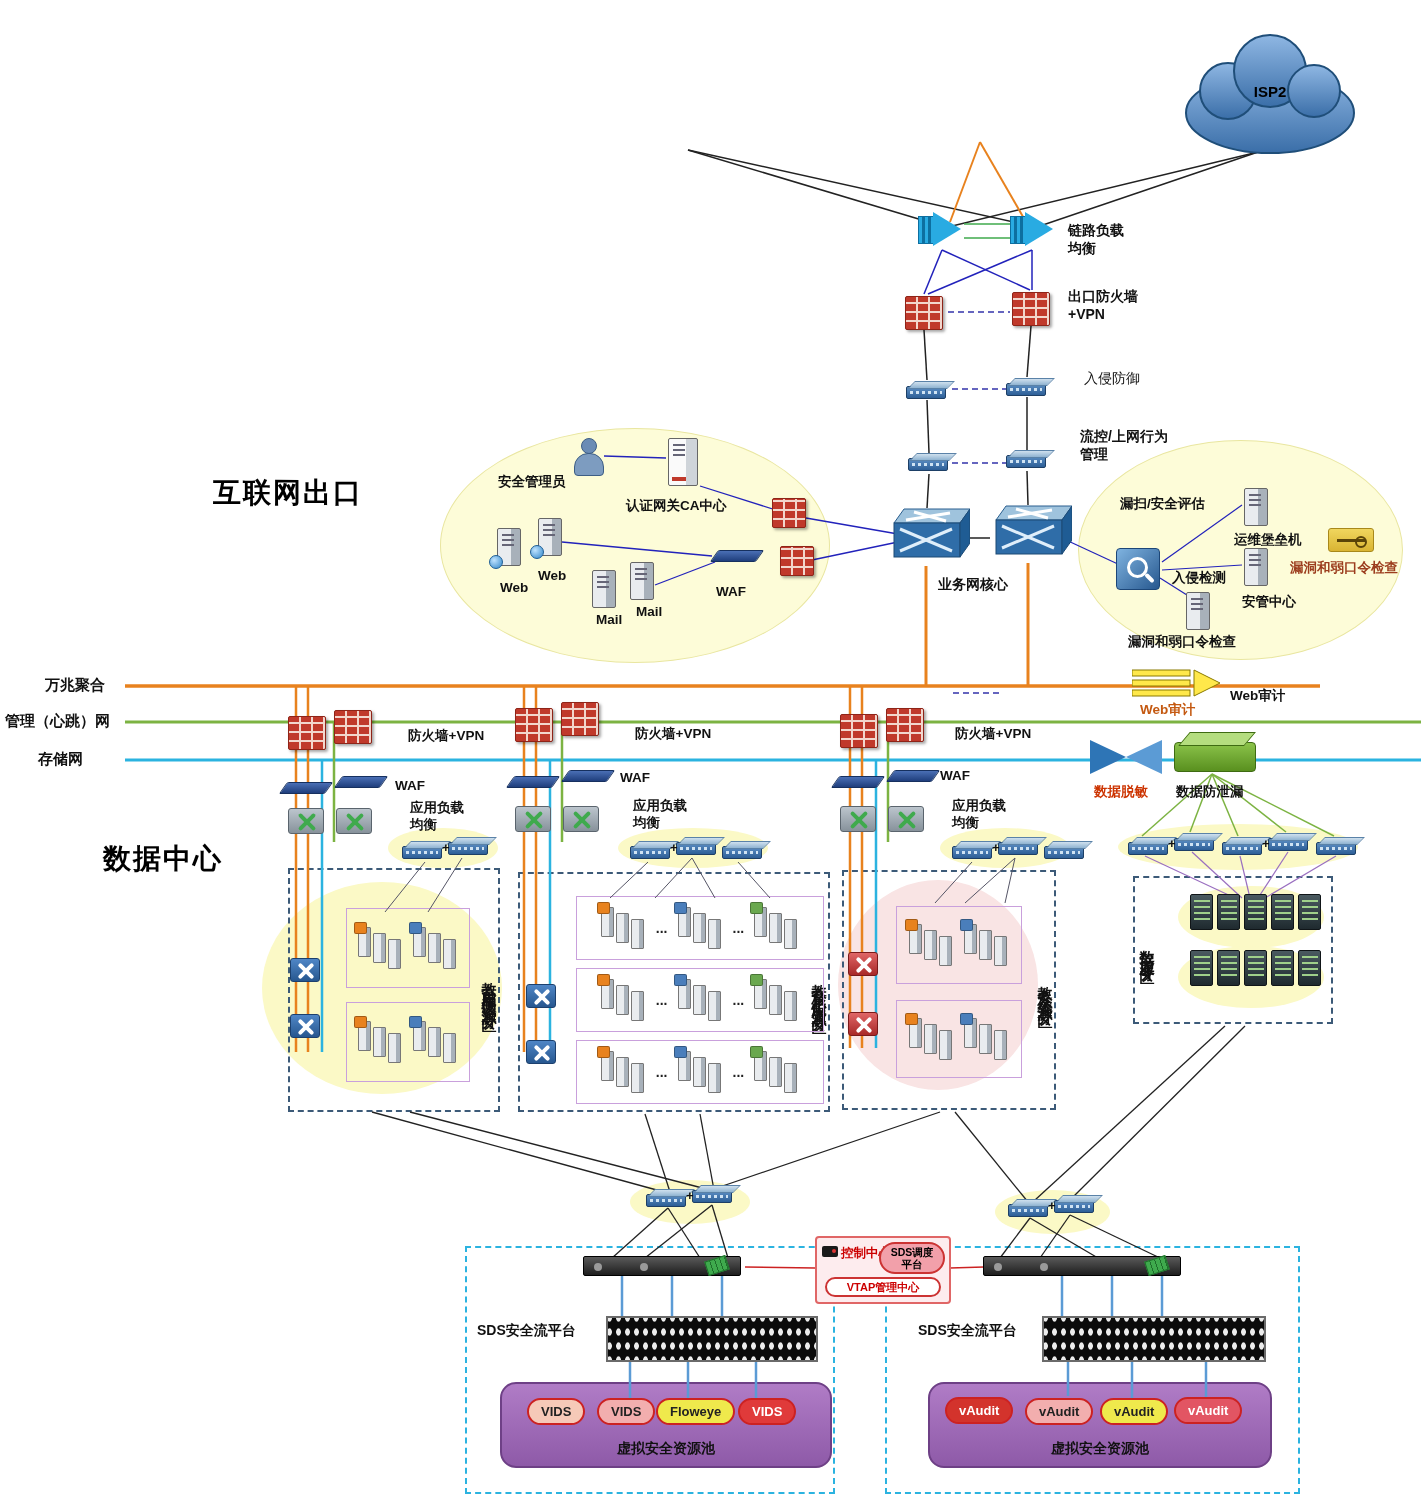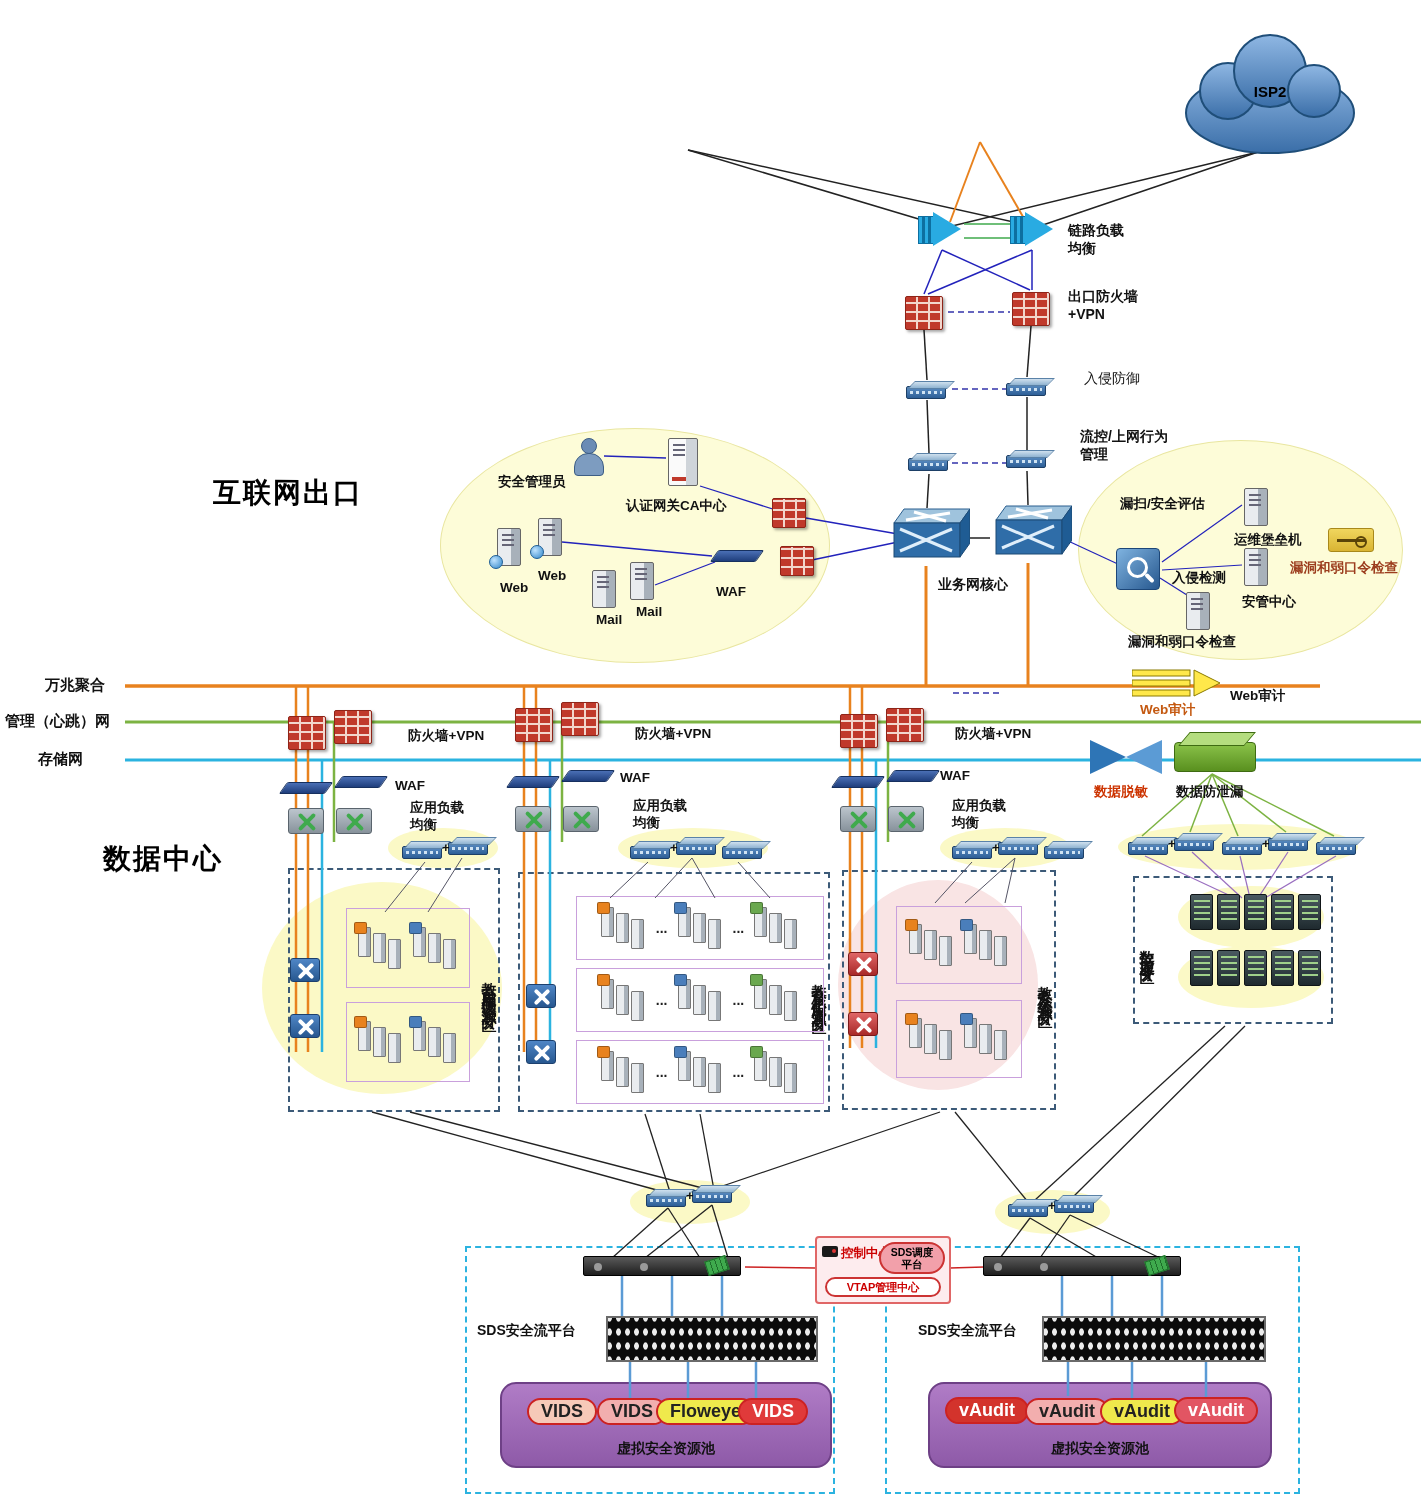--- a/index.html
+++ b/index.html
@@ -99,21 +99,21 @@
   .srvbar { position:absolute; background:linear-gradient(180deg,#5a5a5a,#1e1e1e); border:1px solid #000; border-radius:2px; }
   .srvbar::before { content:""; position:absolute; left:10px; top:6px; width:8px; height:8px; border-radius:50%;
         background:#9a9a9a; box-shadow:46px 0 0 #9a9a9a; }
   .nic { position:absolute; width:22px; height:15px; background:#3faa4d; border:1px solid #1e6e2a; transform:rotate(-18deg);
         background-image:repeating-linear-gradient(90deg, transparent 0 4px, #1e6e2a 4px 5px); }
   .panel { position:absolute; background-color:#0b0b0b; border:2px solid #6a6a6a;
         background-image:radial-gradient(#ececec 2px, transparent 2.7px); background-size:9px 14px; background-position:6px 7px; }
   .pool { position:absolute; background:linear-gradient(180deg,#b07cc6,#8e5aa8); border:2px solid #6e4086; border-radius:16px; }
   .pool-label { position:absolute; bottom:8px; left:0; width:100%; text-align:center; font-weight:bold; font-size:14px; color:#111; }
   .vm { position:absolute; height:27px; border:2px solid #c22; border-radius:14px; display:inline-flex;
-        align-items:center; justify-content:center; font-weight:bold; font-size:18px; padding:8px 12px; }
+        align-items:center; justify-content:center; font-weight:bold; font-size:13px; padding:8px 12px; }
   .ccbox { position:absolute; border:2px solid #e06666; background:#fdecee; border-radius:4px; }
   .cc-title { position:absolute; left:24px; top:7px; color:#c00; font-weight:bold; font-size:12.5px; }
   .cc-icon { position:absolute; left:5px; top:8px; width:16px; height:11px; background:#1a1a1a; border-radius:2px; }
   .cc-icon::after { content:""; position:absolute; right:2px; top:3px; width:4px; height:4px; background:#d33; border-radius:50%; }
   .cc-chip1 { position:absolute; right:4px; top:4px; width:66px; height:32px; background:#f2a0aa; border:2px solid #cc3333;
         border-radius:16px; font-size:10.5px; font-weight:bold; display:flex; align-items:center; justify-content:center;
         text-align:center; white-space:pre-line; line-height:1.15; }
   .cc-chip2 { position:absolute; left:8px; right:8px; bottom:5px; height:20px; background:#fff; border:2px solid #cc3333;
         border-radius:11px; color:#c00; font-size:11px; font-weight:bold; display:flex; align-items:center; justify-content:center; }
   .plus { position:absolute; font-weight:bold; font-size:13px; color:#111; }

